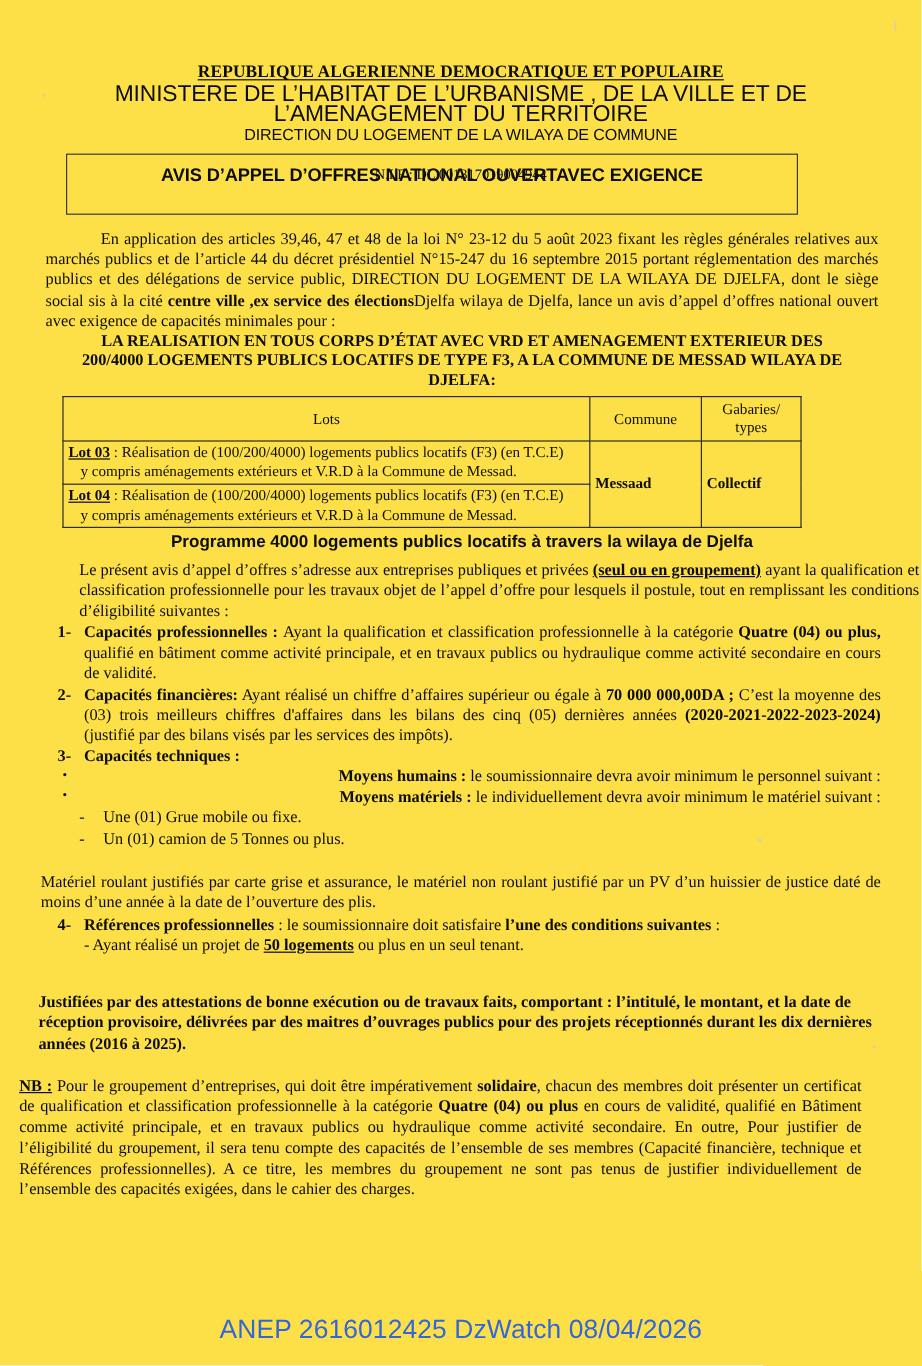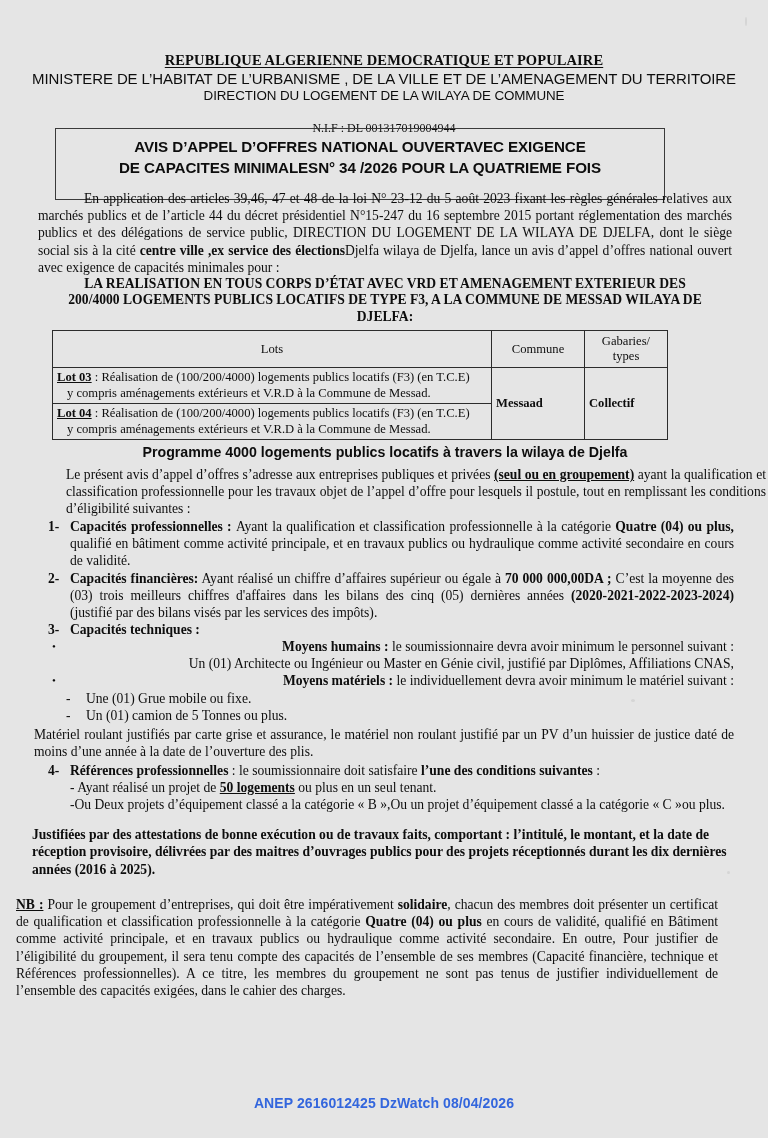--- a/index.html
+++ b/index.html
@@ -10,21 +10,21 @@
   }
   body {
     font-family: "Liberation Serif", "DejaVu Serif", serif;
     color: #0d0d0d;
   }
   #page {
     position: relative;
     width: 768px;
     height: 1138px;
     margin: 0 auto;
-    background: #e5e5e5;
+    background: #fde047;
     overflow: hidden;
   }
   .sheet {
     position: absolute;
     left: 0; top: 0;
     width: 768px;
     height: 1138px;
     padding: 0;
   }
 
@@ -40,21 +40,21 @@
   .hdr-line1 {
     font-family: "Liberation Serif", serif;
     font-size: 14.5px;
     font-weight: bold;
     letter-spacing: .1px;
     text-decoration: underline;
     text-underline-offset: 2px;
     line-height: 16px;
   }
   .hdr-line2 {
-    font-size: 15px;
+    font-size: 19px;
     line-height: 17px;
     letter-spacing: -.1px;
     margin-top: 2px;
   }
   .hdr-line3 {
     font-size: 13.4px;
     line-height: 17px;
     letter-spacing: -.1px;
   }
   .hdr-line4 {
@@ -250,22 +250,22 @@
   }
 
   
   .footer {
     position: absolute;
     left: 0;
     top: 1095px;
     width: 768px;
     text-align: center;
     font-family: "Liberation Sans", "DejaVu Sans", sans-serif;
-    font-weight: bold;
-    font-size: 14px;
+    font-weight: normal;
+    font-size: 22px;
     letter-spacing: .1px;
   }
 
   
   .speck {
     position: absolute;
     background: #c9c9c9;
     border-radius: 50%;
     opacity: .55;
   }
@@ -283,21 +283,20 @@
 
     <div class="hdr">
       <div class="hdr-line1">REPUBLIQUE ALGERIENNE DEMOCRATIQUE ET POPULAIRE</div>
       <div class="hdr-line2">MINISTERE DE L’HABITAT DE L’URBANISME , DE LA VILLE ET DE L’AMENAGEMENT DU TERRITOIRE</div>
       <div class="hdr-line3">DIRECTION DU LOGEMENT DE LA WILAYA DE COMMUNE</div>
       <div class="hdr-line4">N.I.F : DL 001317019004944</div>
     </div>
 
     <div class="title-box">
       <div>AVIS D’APPEL D’OFFRES NATIONAL OUVERTAVEC EXIGENCE</div>
-      <div>DE CAPACITES MINIMALESN° 34 /2026 POUR LA QUATRIEME FOIS</div>
     </div>
 
     <div class="para p-intro"><span>En application des articles 39,46, 47 et 48 de la loi N° 23-12 du 5 août 2023 fixant les règles générales relatives aux marchés publics et de l’article 44 du décret présidentiel N°15-247 du 16 septembre 2015 portant réglementation des marchés publics et des délégations de service public, DIRECTION DU LOGEMENT DE LA WILAYA DE DJELFA, dont le siège social sis à la cité </span><span class="b">centre ville ,ex service des élections</span><span>Djelfa wilaya de Djelfa, lance un avis d’appel d’offres national ouvert avec exigence de capacités minimales pour :</span></div>
 
     <div class="p-object">
       <div>LA REALISATION EN TOUS CORPS D’ÉTAT AVEC VRD ET AMENAGEMENT EXTERIEUR DES</div>
       <div>200/4000 LOGEMENTS PUBLICS LOCATIFS DE TYPE F3, A LA COMMUNE DE MESSAD WILAYA DE</div>
       <div>DJELFA:</div>
     </div>
 
@@ -349,24 +348,20 @@
       </div>
 
     </div>
 
     <div class="bullet-list">
 
       <div class="bul-item">
         <div class="bul-marker">•</div>
         <div class="bul-text"><span class="b">Moyens humains :</span><span> le soumissionnaire devra avoir minimum le personnel suivant :</span></div>
       </div>
-      <div class="bul-item">
-        <div class="bul-marker"></div>
-        <div class="bul-text">Un (01) Architecte ou Ingénieur ou Master en Génie civil, justifié par Diplômes, Affiliations CNAS,</div>
-      </div>
 
       <div class="bul-item">
         <div class="bul-marker">•</div>
         <div class="bul-text"><span class="b">Moyens matériels :</span><span> le individuellement devra avoir minimum le matériel suivant :</span></div>
       </div>
 
       <div class="sub-line">
         <div class="sub-marker">-</div>
         <div>Une (01) Grue mobile ou fixe.</div>
       </div>
@@ -378,21 +373,20 @@
     </div>
 
     <div class="para p-materiel">Matériel roulant justifiés par carte grise et assurance, le matériel non roulant justifié par un PV d’un huissier de justice daté de moins d’une année à la date de l’ouverture des plis.</div>
 
     <div class="refs">
       <div class="num-item">
         <div class="num-marker">4-</div>
         <div class="num-text"><span class="b">Références professionnelles</span><span> : le soumissionnaire doit satisfaire </span><span class="b">l’une des conditions suivantes</span><span> :</span></div>
       </div>
       <div class="ref-sub"><span>- Ayant réalisé un projet de </span><span class="b u">50  logements</span><span> ou plus en un seul tenant.</span></div>
-      <div class="ref-sub">-Ou Deux projets d’équipement classé a la catégorie « B »,Ou un projet d’équipement classé a la catégorie « C »ou plus.</div>
     </div>
 
     <div class="p-justif">Justifiées par des attestations de bonne exécution ou de travaux faits, comportant : l’intitulé, le montant, et la date de réception provisoire, délivrées par des maitres d’ouvrages publics pour des projets réceptionnés durant les dix dernières années (2016 à 2025).</div>
 
     <div class="para p-nb"><span class="b u">NB :</span><span> Pour le groupement d’entreprises, qui doit être impérativement </span><span class="b">solidaire</span><span>, chacun des membres doit présenter un certificat de qualification et classification professionnelle à la catégorie </span><span class="b">Quatre (04) ou plus</span><span> en cours de validité, qualifié en Bâtiment comme activité principale, et en travaux publics ou hydraulique comme activité secondaire. En outre, Pour justifier de l’éligibilité du groupement, il sera tenu compte des capacités de l’ensemble de ses membres (Capacité financière, technique et Références professionnelles). A ce titre, les membres du groupement ne sont pas tenus de justifier individuellement de l’ensemble des capacités exigées, dans le cahier des charges.</span></div>
 
     <div class="footer" style="color: rgb(51, 102, 221);">ANEP 2616012425 DzWatch 08/04/2026</div>
 
   </div>
 </div>

